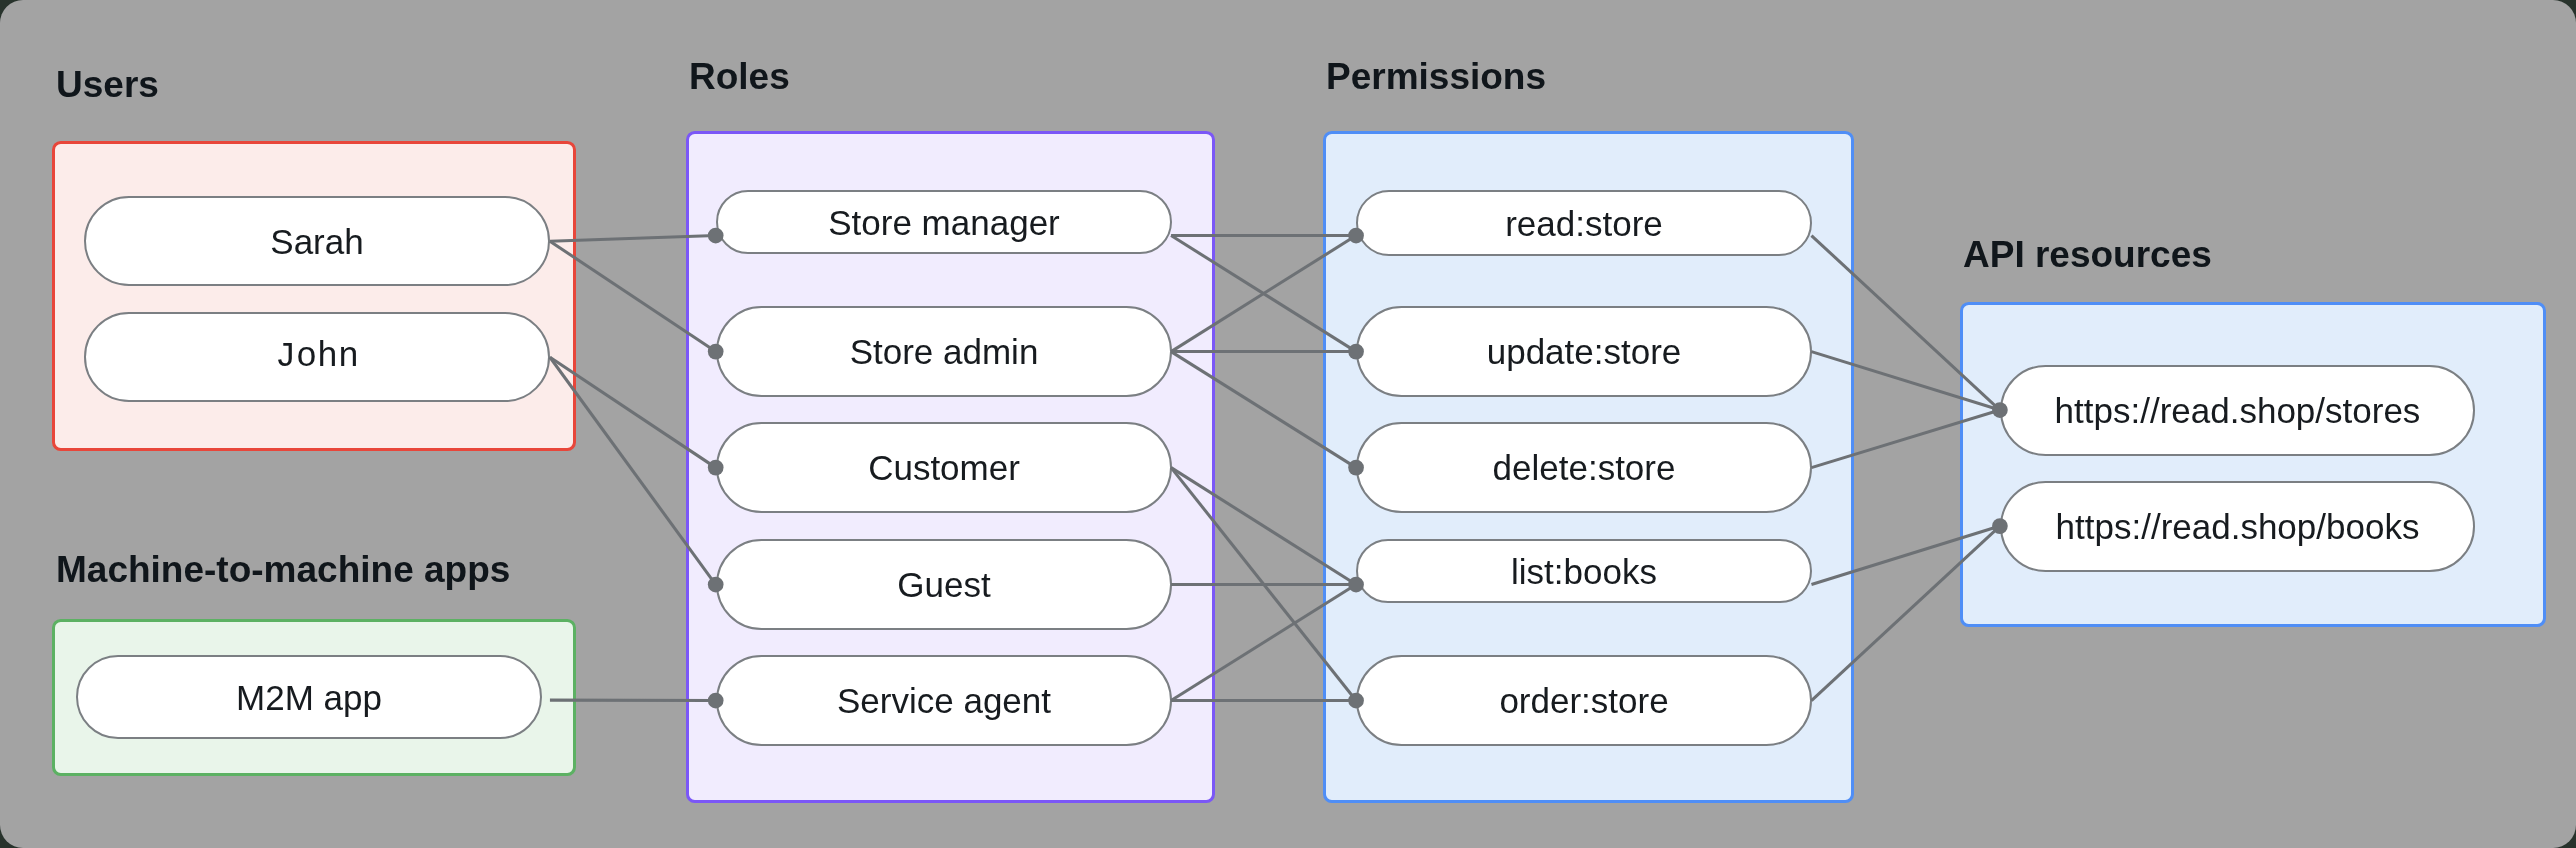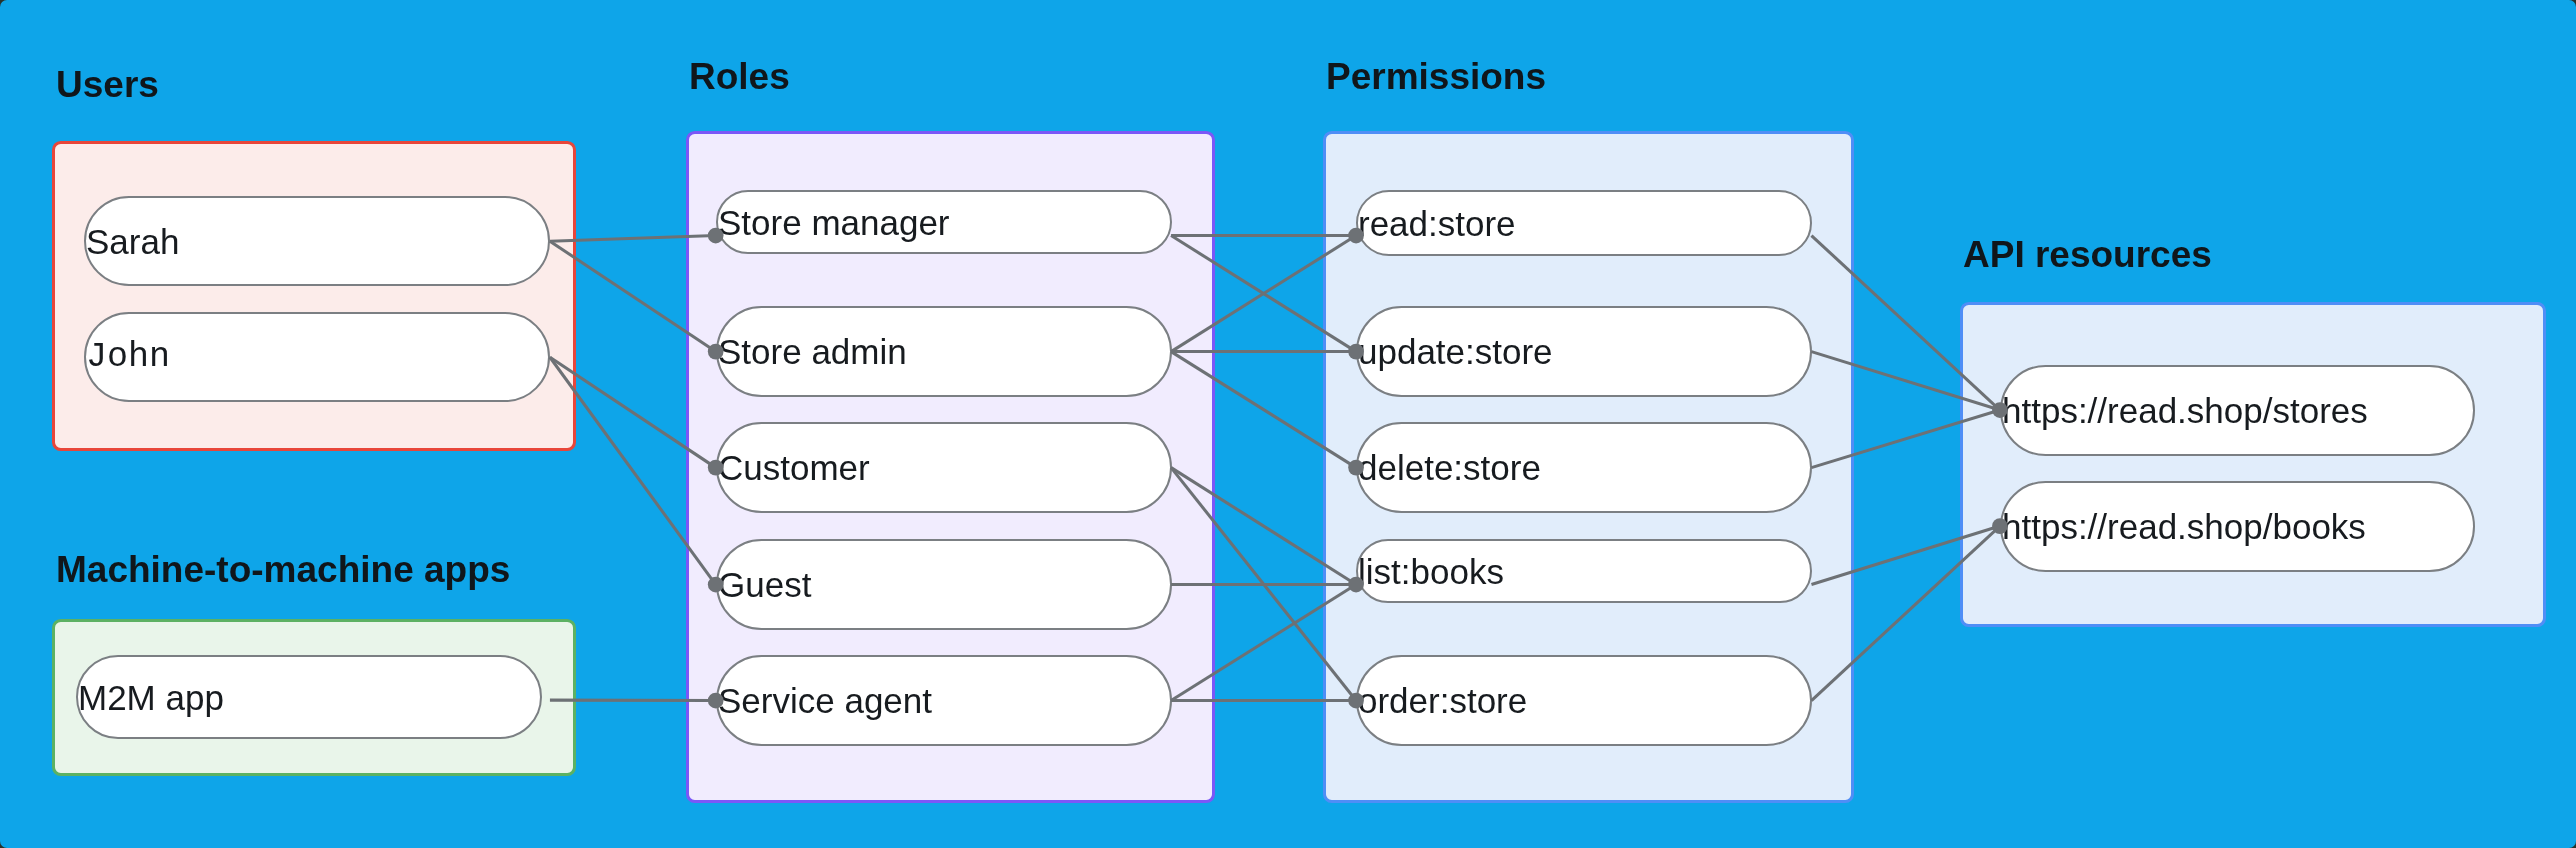--- a/index.html
+++ b/index.html
@@ -5,22 +5,22 @@
   html, body {
     margin: 0;
     padding: 0;
     background: #28332c;
     font-family: "Liberation Sans", sans-serif;
   }
   .stage {
     position: relative;
     width: 2576px;
     height: 848px;
-    background: #0ea5e9;
-    border-radius: 7px;
+    background: #a3a3a3;
+    border-radius: 23px;
     overflow: hidden;
   }
   .group-box {
     position: absolute;
     box-sizing: border-box;
     border: 3.5px solid;
     border-radius: 8.7px;
   }
   .group-label {
     position: absolute;
@@ -31,21 +31,21 @@
     white-space: nowrap;
   }
   .pill {
     position: absolute;
     box-sizing: border-box;
     background: #ffffff;
     border: 2.6px solid #7b7f83;
     border-radius: 872px;
     display: flex;
     align-items: center;
-    justify-content: flex-start;
+    justify-content: center;
   }
   .pill-label {
     font-size: 35px;
     font-weight: 400;
     color: #171b1f;
     line-height: 1;
     white-space: nowrap;
   }
   #edge-layer {
     position: absolute;

